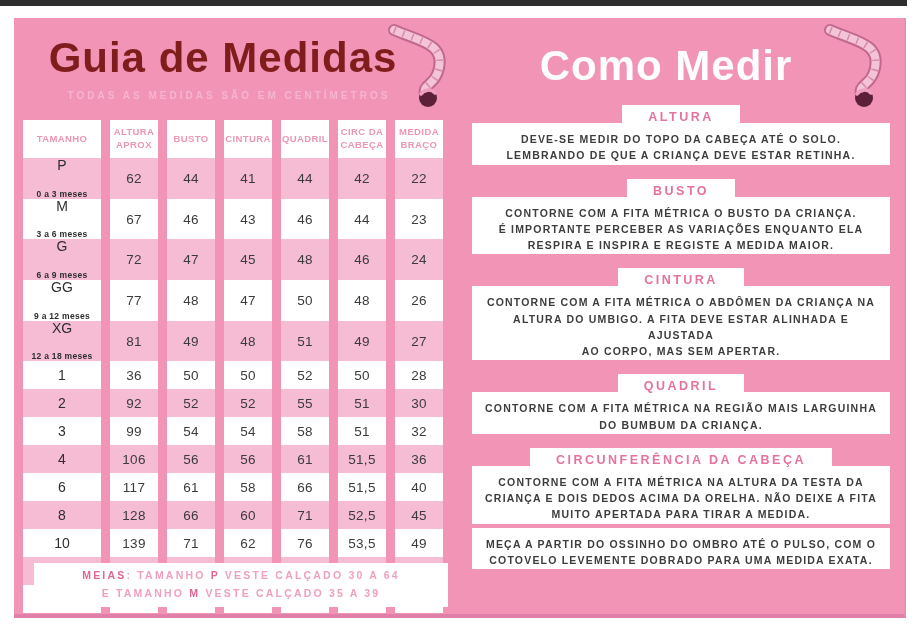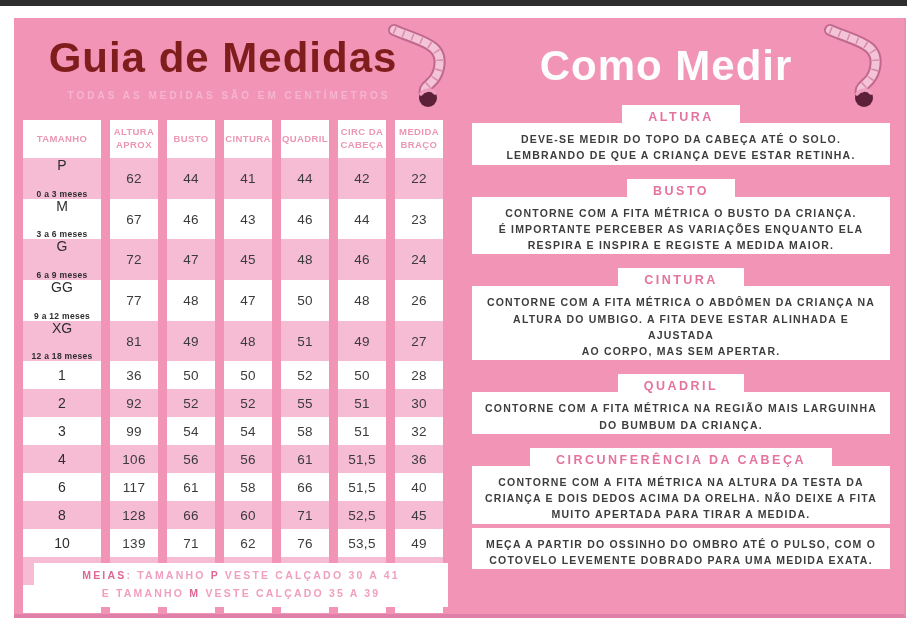--- a/index.html
+++ b/index.html
@@ -304,21 +304,21 @@
             <td class="value-cell">78</td>
             <td class="value-cell">66</td>
             <td class="value-cell">86</td>
             <td class="value-cell">55,5</td>
             <td class="value-cell">55</td>
           </tr>
         </tbody>
     </table>
 
     <div class="note-box">
-      <div class="note-line"><span class="note-bold">MEIAS</span><span>: TAMANHO </span><span class="note-bold">P</span><span> VESTE CALÇADO 30 A 41</span></div>
+      <div class="note-line"><span class="note-bold">MEIAS</span><span>: TAMANHO </span><span class="note-bold">P</span><span> VESTE CALÇADO 30 A 64</span></div>
       <div class="note-line"><span>E TAMANHO </span><span class="note-bold">M</span><span> VESTE CALÇADO 35 A 39</span></div>
     </div>
 
     <div class="right-col">
       <div class="right-title">Como Medir</div>
     </div>
 
     <svg class="tape-icon tape-right" width="82" height="90" viewBox="0 0 82 90">
       <path d="M14,8 C42,20 64,22 59,46 C55,66 40,60 46,76" fill="none" stroke="#c2688e" stroke-width="12" stroke-linecap="round"></path>
       <path d="M14,8 C42,20 64,22 59,46 C55,66 40,60 46,76" fill="none" stroke="#f3c3d6" stroke-width="8" stroke-linecap="round"></path>

